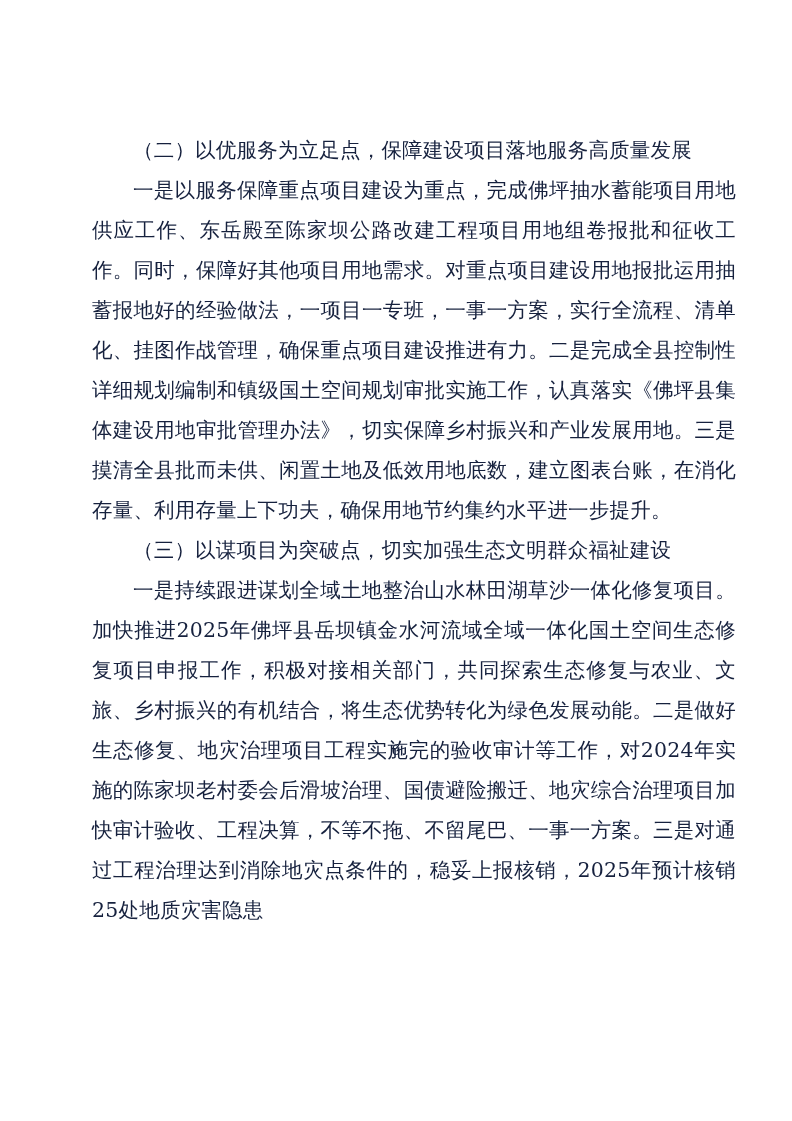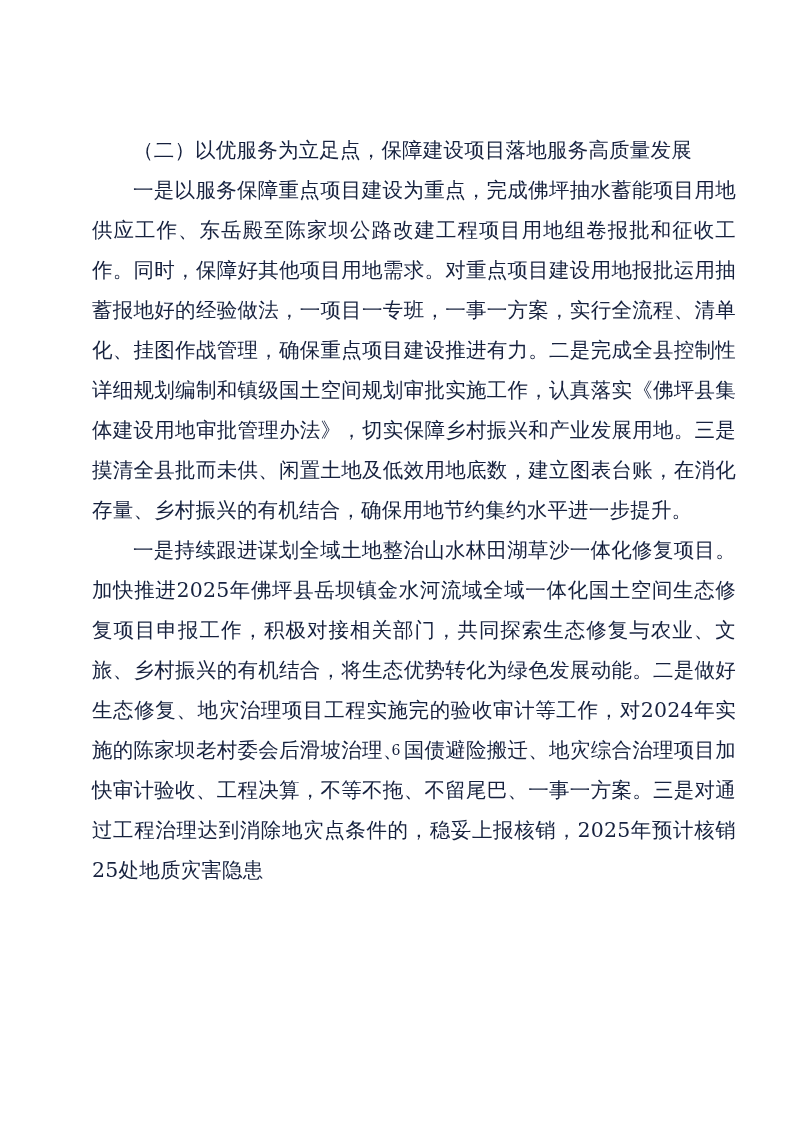--- a/index.html
+++ b/index.html
@@ -51,17 +51,18 @@
     color: #16213e;
     font-family: "DejaVu Serif", "Liberation Serif", serif;
   }
 </style>
 </head>
 <body>
 
 <div class="page">
   <div class="doc-body">
     <p class="para">（二）以优服务为立足点，保障建设项目落地服务高质量发展</p>
-    <p class="para">一是以服务保障重点项目建设为重点，完成佛坪抽水蓄能项目用地供应工作、东岳殿至陈家坝公路改建工程项目用地组卷报批和征收工作。同时，保障好其他项目用地需求。对重点项目建设用地报批运用抽蓄报地好的经验做法，一项目一专班，一事一方案，实行全流程、清单化、挂图作战管理，确保重点项目建设推进有力。二是完成全县控制性详细规划编制和镇级国土空间规划审批实施工作，认真落实《佛坪县集体建设用地审批管理办法》，切实保障乡村振兴和产业发展用地。三是摸清全县批而未供、闲置土地及低效用地底数，建立图表台账，在消化存量、乡村振兴的有机结合，确保用地节约集约水平进一步提升。</p>
+    <p class="para">一是以服务保障重点项目建设为重点，完成佛坪抽水蓄能项目用地供应工作、东岳殿至陈家坝公路改建工程项目用地组卷报批和征收工作。同时，保障好其他项目用地需求。对重点项目建设用地报批运用抽蓄报地好的经验做法，一项目一专班，一事一方案，实行全流程、清单化、挂图作战管理，确保重点项目建设推进有力。二是完成全县控制性详细规划编制和镇级国土空间规划审批实施工作，认真落实《佛坪县集体建设用地审批管理办法》，切实保障乡村振兴和产业发展用地。三是摸清全县批而未供、闲置土地及低效用地底数，建立图表台账，在消化存量、利用存量上下功夫，确保用地节约集约水平进一步提升。</p>
+    <p class="para">（三）以谋项目为突破点，切实加强生态文明群众福祉建设</p>
     <p class="para">一是持续跟进谋划全域土地整治山水林田湖草沙一体化修复项目。加快推进2025年佛坪县岳坝镇金水河流域全域一体化国土空间生态修复项目申报工作，积极对接相关部门，共同探索生态修复与农业、文旅、乡村振兴的有机结合，将生态优势转化为绿色发展动能。二是做好生态修复、地灾治理项目工程实施完的验收审计等工作，对2024年实施的陈家坝老村委会后滑坡治理、国债避险搬迁、地灾综合治理项目加快审计验收、工程决算，不等不拖、不留尾巴、一事一方案。三是对通过工程治理达到消除地灾点条件的，稳妥上报核销，2025年预计核销25处地质灾害隐患</p>
   </div>
   <div class="footer">6</div>
 </div>
 
 </body></html>

